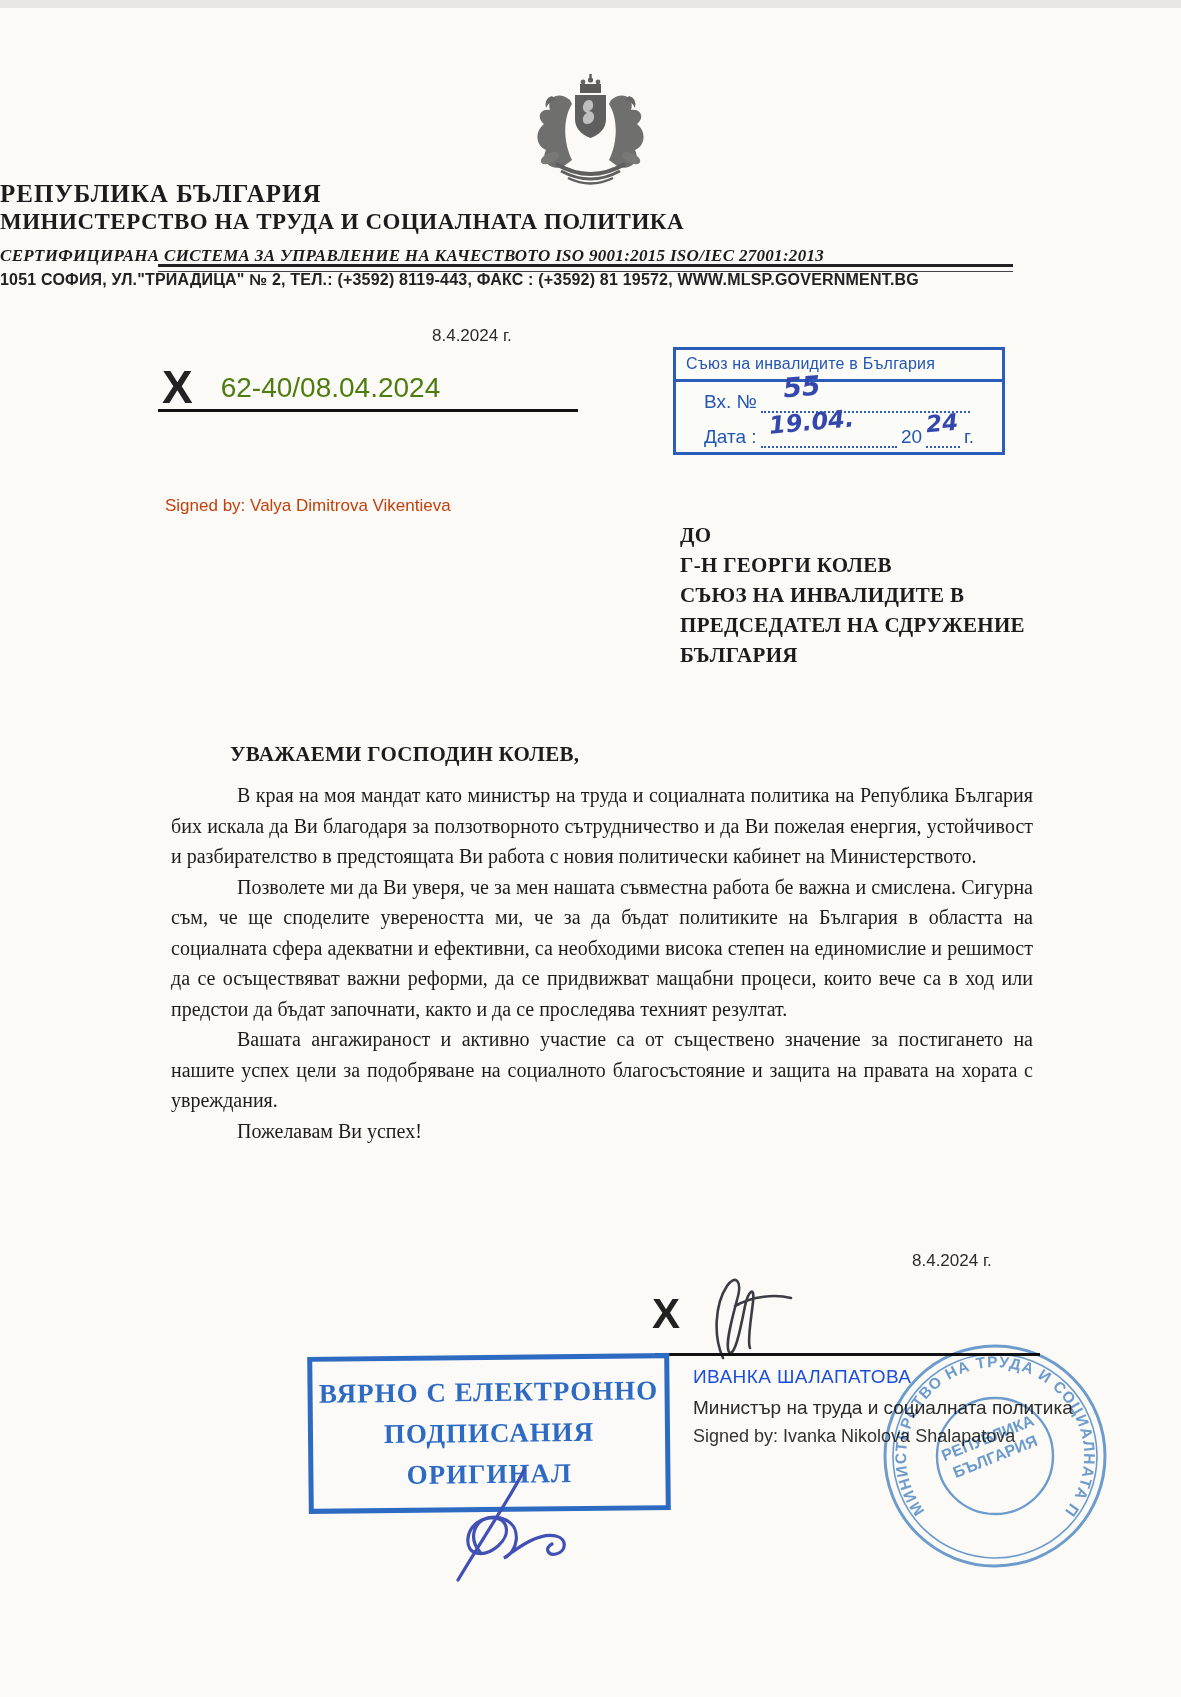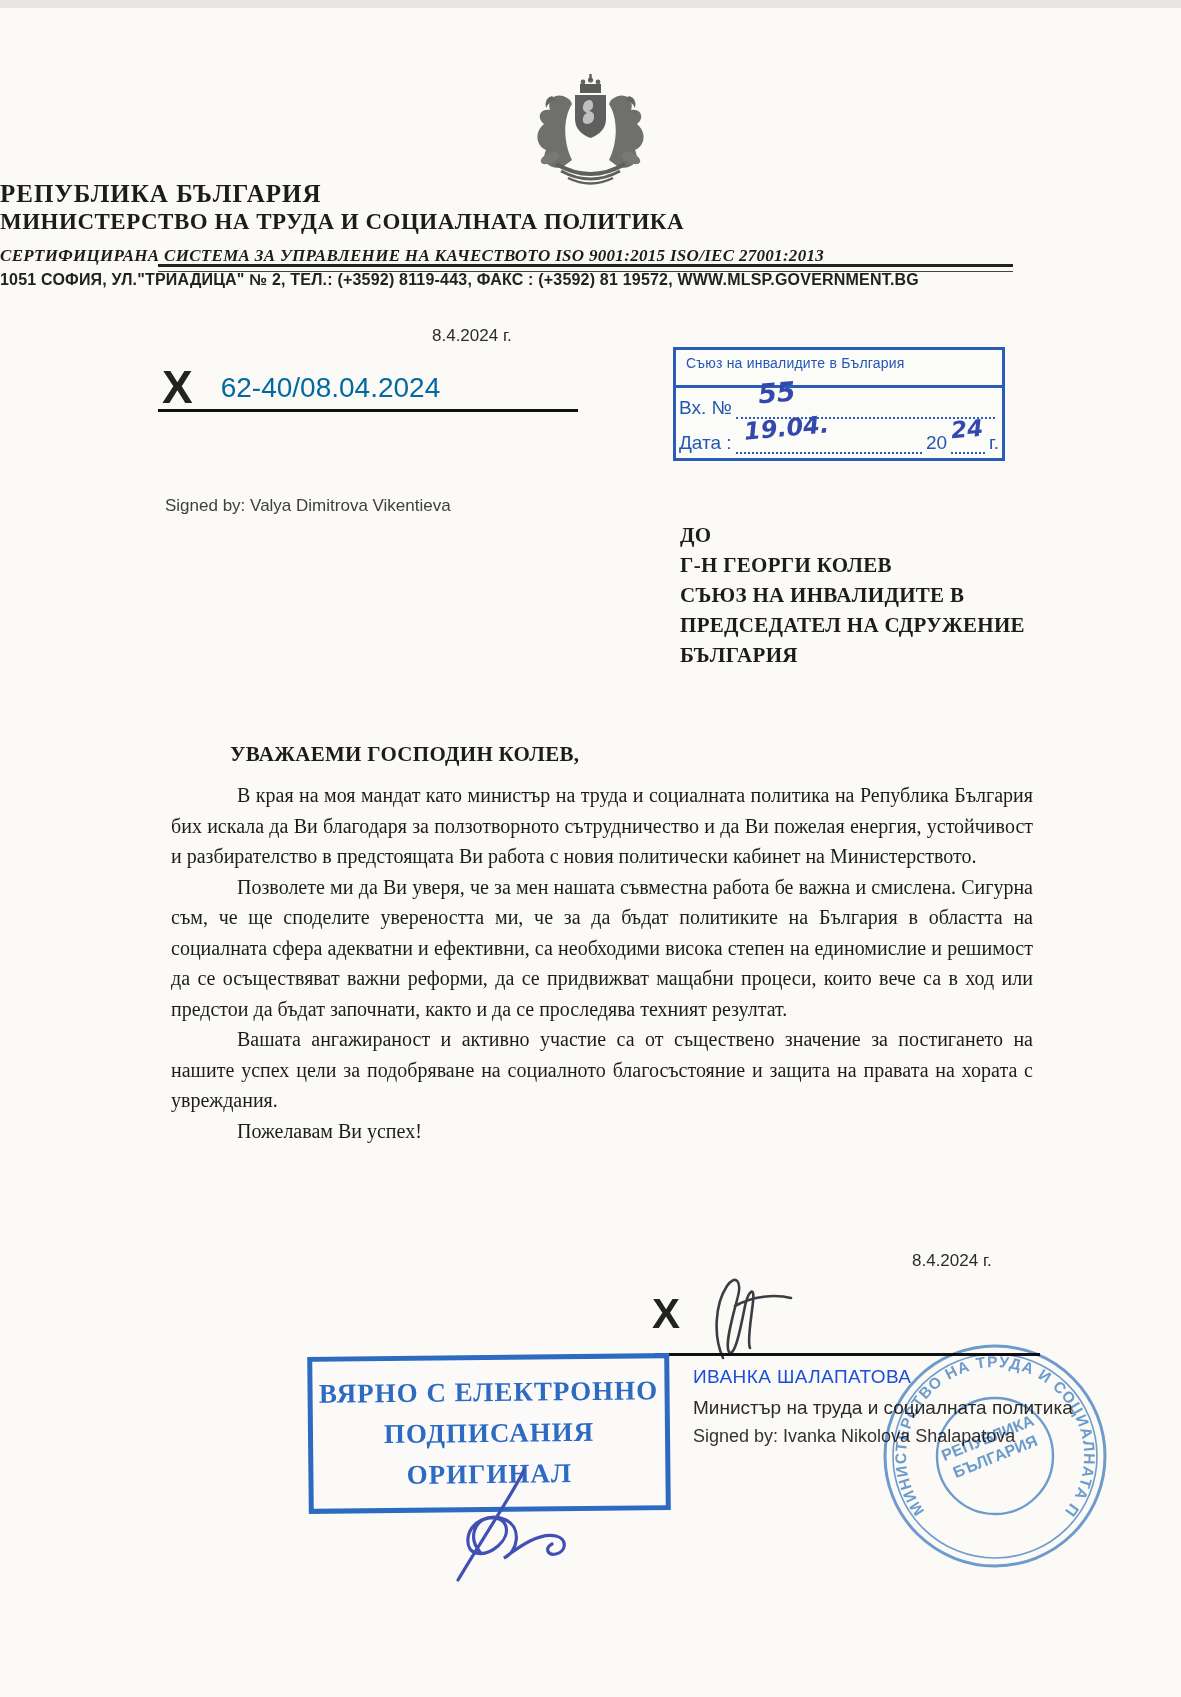--- a/index.html
+++ b/index.html
@@ -22,33 +22,33 @@
   .lh-address { position:absolute; left:0; top:263px; width:100%;
     font-family:"Liberation Sans", sans-serif; font-size:16px; font-weight:600;
     color:#222; letter-spacing:.2px; }
 
   
   .sans { font-family:"Liberation Sans", sans-serif; }
   .date-top { left:432px; top:318px; font-size:17px; color:#2c2c2c; }
   .big-x { font-family:"Liberation Sans", sans-serif; font-weight:600; color:#222; }
   .ref-line { left:162px; top:352px; }
   .ref-line .big-x { font-size:46px; vertical-align:-6px; }
-  .ref-num { font-size:28px; color:#0369a1; margin-left:28px;
+  .ref-num { font-size:28px; color:#4d7c0f; margin-left:28px;
     font-family:"Liberation Sans", sans-serif;text-align:center; }
   .ref-underline { left:158px; top:401px; width:420px; height:0;
     border-top:3px solid #111; }
-  .signed-by-top { left:165px; top:488px; font-size:17px; color:#404040; }
+  .signed-by-top { left:165px; top:488px; font-size:17px; color:#c2410c; }
 
   
   .received-stamp { left:673px; top:339px; width:326px;
     border:3px solid #2b5cb8; color:#2456b4;
     font-family:"Liberation Sans", sans-serif; background:rgba(255,255,255,.2); }
-  .rs-org { padding:5px 10px 14px; border-bottom:3px solid #2b5cb8;
-    font-size:14px; letter-spacing:.2px; }
-  .rs-row { display:flex; align-items:flex-end; padding:9px 3px 4px; font-size:19px;justify-content:space-between; }
+  .rs-org { padding:5px 10px 6px; border-bottom:3px solid #2b5cb8;
+    font-size:16px; letter-spacing:.2px; }
+  .rs-row { display:flex; align-items:flex-end; padding:9px 28px 4px; font-size:19px;justify-content:space-between; }
   .rs-row .lbl { white-space:pre; }
   .dots { position:relative; flex:1 1 auto; height:14px;
     border-bottom:2.5px dotted #2b5cb8; margin:0 4px; }
   .dots.fixed { flex:0 0 auto; }
   .hw { position:absolute; color:#3347ad; font-style:italic; font-weight:600;
     font-family:"DejaVu Sans", sans-serif; transform:rotate(-5deg); }
   .hw-num { top:-26px; left:22px; font-size:27px; }
   .hw-date { top:-24px; left:8px; font-size:24px; }
   .hw-year { top:-22px; left:0px; font-size:23px; }
 

